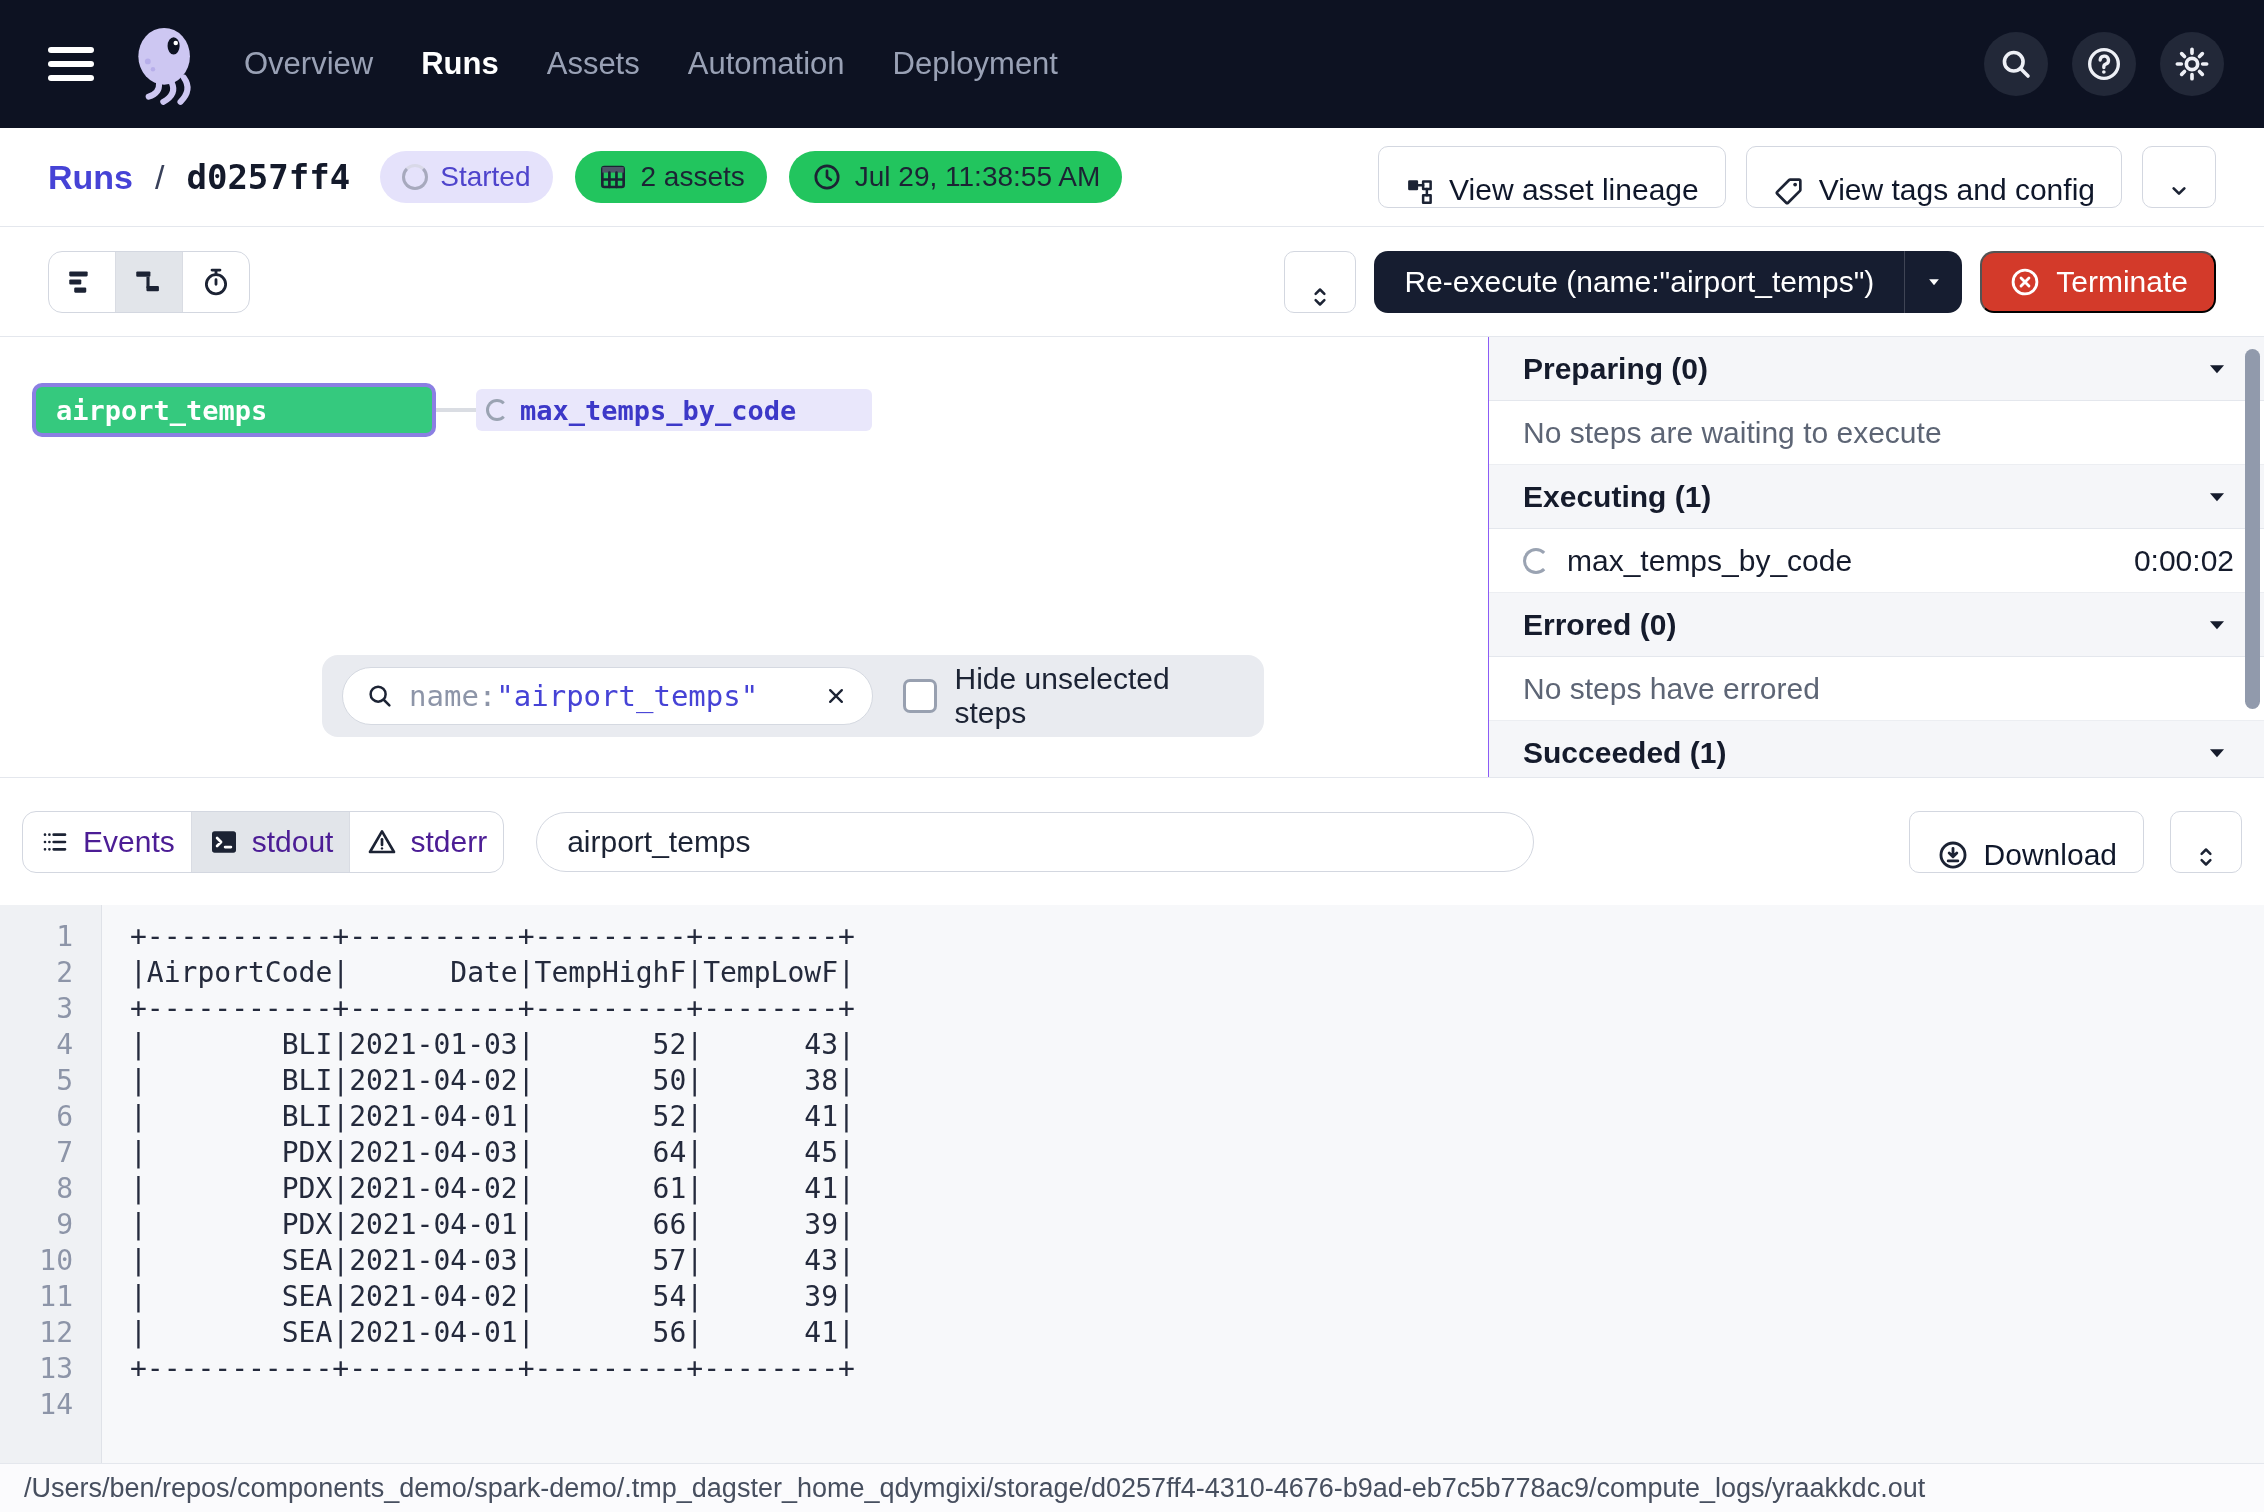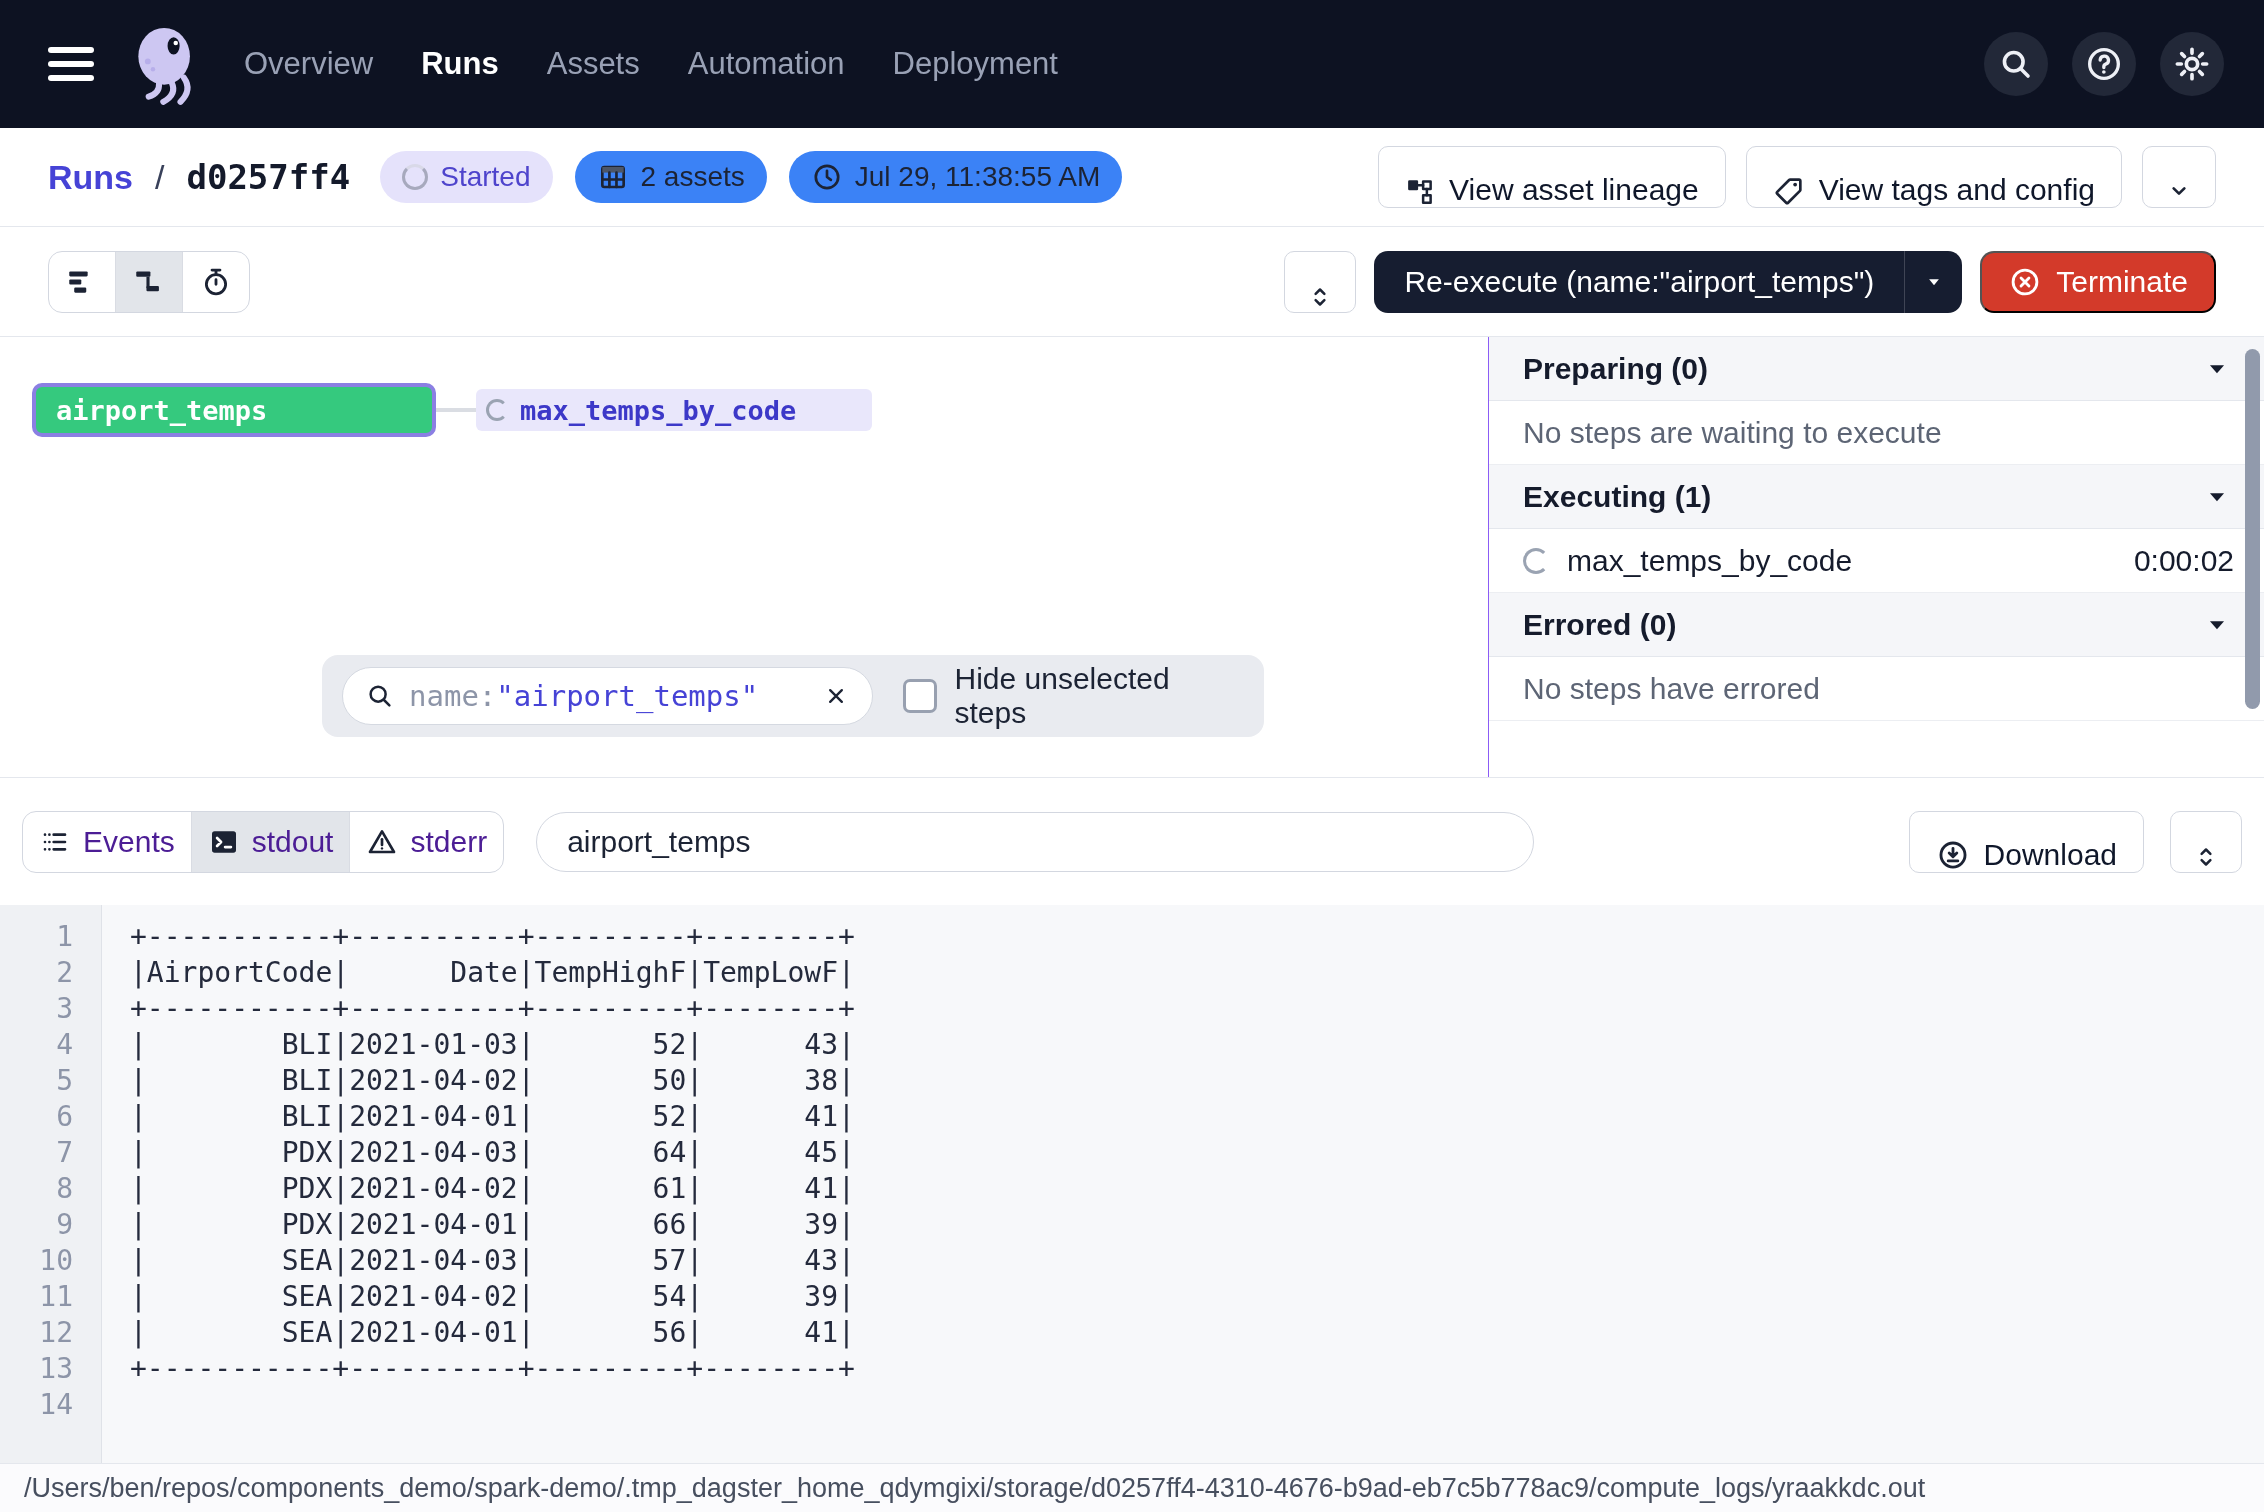--- a/index.html
+++ b/index.html
@@ -23,21 +23,21 @@
              display:flex; align-items:center; justify-content:center; cursor:pointer; }
   .navicon svg { stroke:#eef0f6; }
 
   
   .crumbrow { height:99px; border-bottom:1px solid #e4e7ed; display:flex; align-items:center;
               padding:0 48px; gap:22px; flex:0 0 auto; background:#fff; }
   .crumb-runs { color:#4643d6; font-size:34px; font-weight:600; cursor:pointer; }
   .crumb-sep { color:#39415a; font-size:34px; }
   .crumb-id { font-family:"DejaVu Sans Mono", monospace; font-weight:700; font-size:34px; color:#141a2b; }
   .pill { height:52px; border-radius:26px; display:flex; align-items:center; gap:12px;
-          padding:0 22px; font-size:28px; background:#3b82f6; color:#1c2334; }
+          padding:0 22px; font-size:28px; background:#22c55e; color:#1c2334; }
   .pill.started { background:#e5e2fb; color:#4e44cc; margin-left:8px; }
   .ring { width:26px; height:26px; border-radius:50%; border:3px solid #a7a9bd;
           border-top-color:#d9d9e8; }
   .crumbrow .spacer { flex:1; }
   .btn { height:62px; border:1px solid #d3d7e0; border-radius:10px; background:#fff;
          display:flex; align-items:flex-end; gap:14px; padding:0 26px; font-size:30px;
          color:#0f172a; cursor:pointer; white-space:nowrap; }
   .btn svg { flex:0 0 auto; }
   .btn.square { padding:0 20px; }
   .crumb-actions { display:flex; gap:20px; align-items:center; }
@@ -334,20 +334,27 @@
     <div class="sec-head">
       <b>Errored (0)</b>
         <span class="spacer"></span>
       <svg width="26" height="26" viewBox="0 0 24 24" fill="#151b2c">
           <path d="M5.5 8.5h13L12 16z"></path>
         </svg>
     </div>
     <div class="sec-row muted">
       <span>No steps have errored</span>
     </div>
+    <div class="sec-head">
+      <b>Succeeded (1)</b>
+        <span class="spacer"></span>
+      <svg width="26" height="26" viewBox="0 0 24 24" fill="#151b2c">
+          <path d="M5.5 8.5h13L12 16z"></path>
+        </svg>
+    </div>
   </div>
   <div class="vscroll"></div>
 </div>
 
 <div class="logtabs">
   <div class="seg">
     <div class="cell">
       <svg class="ic" width="32" height="32" viewBox="0 0 24 24" stroke-width="2">
         <path d="M4.5 6.5h.01M7.8 6.5h.01M11 6.5h8.5M4.5 12h.01M7.8 12h.01M11 12h8.5M4.5 17.5h.01M7.8 17.5h.01M11 17.5h8.5"></path>
       </svg>

